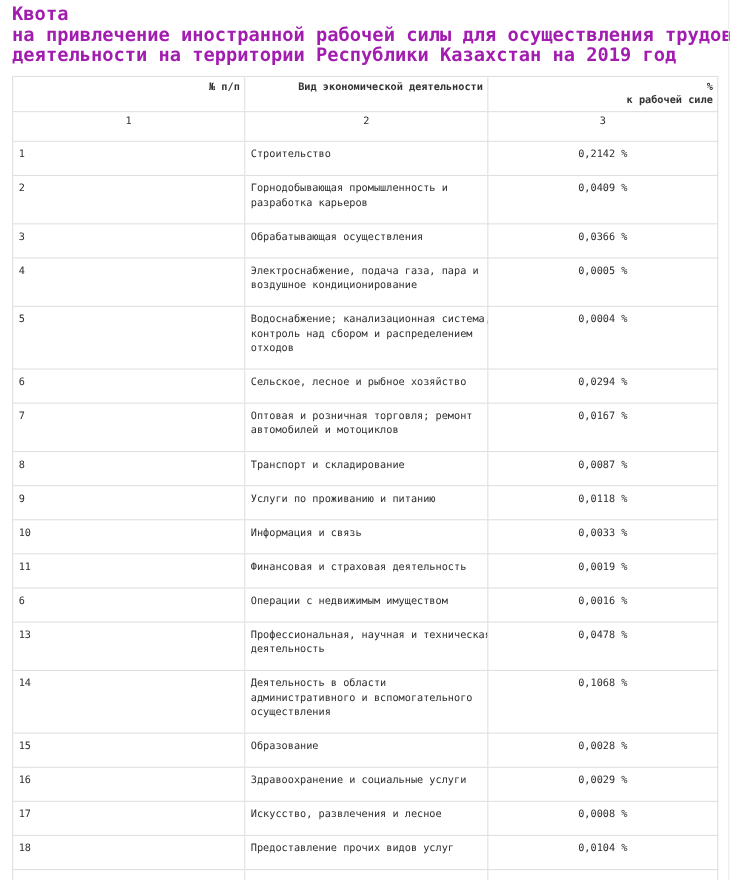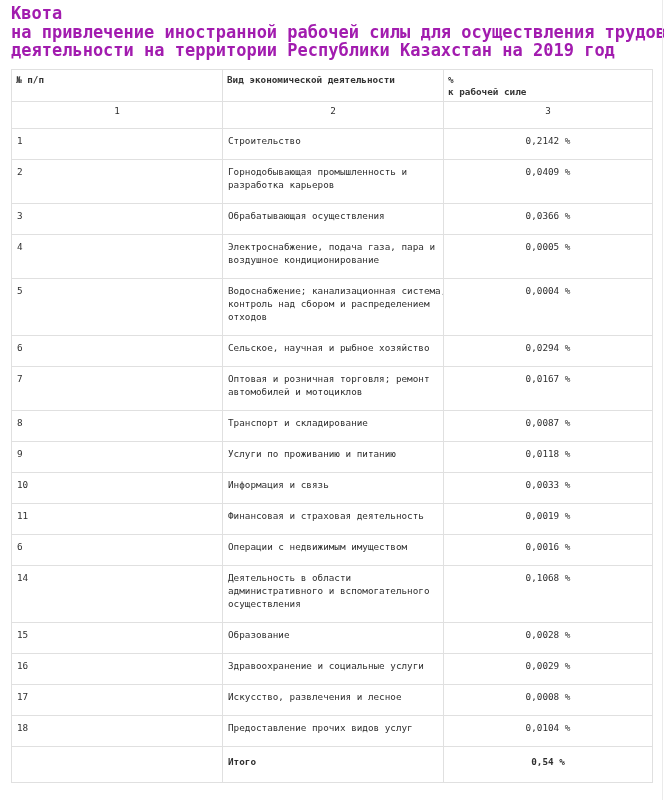--- a/index.html
+++ b/index.html
@@ -36,21 +36,21 @@
   col.c3 { width: 209px; }
   th, td {
     border: 1px solid #e0e0e0;
     vertical-align: top;
     font-size: 9.3px;
     line-height: 13px;
     overflow: hidden;
   }
   thead th {
     font-weight: bold;
-    text-align: left;
+    text-align: right;
     padding: 4px 4px 3px 4px;
     line-height: 12px;
     white-space: pre;
     color: #333333;
   }
   tr.colnum-row td {
     text-align: center;
     padding: 2px 4px 11px 4px;
     font-weight: normal;
   }
@@ -141,21 +141,21 @@
   <tr>
     <td class="num">5</td>
     <td class="act">Водоснабжение; канализационная система,
 контроль над сбором и распределением
 отходов</td>
     <td class="val">0,0004 %</td>
   </tr>
 
   <tr>
     <td class="num">6</td>
-    <td class="act">Сельское, научная и рыбное хозяйство</td>
+    <td class="act">Сельское, лесное и рыбное хозяйство</td>
     <td class="val">0,0294 %</td>
   </tr>
 
   <tr>
     <td class="num">7</td>
     <td class="act">Оптовая и розничная торговля; ремонт
 автомобилей и мотоциклов</td>
     <td class="val">0,0167 %</td>
   </tr>
 
@@ -182,20 +182,26 @@
     <td class="act">Финансовая и страховая деятельность</td>
     <td class="val">0,0019 %</td>
   </tr>
 
   <tr>
     <td class="num">6</td>
     <td class="act">Операции с недвижимым имуществом</td>
     <td class="val">0,0016 %</td>
   </tr>
 
+  <tr>
+    <td class="num">13</td>
+    <td class="act">Профессиональная, научная и техническая
+деятельность</td>
+    <td class="val">0,0478 %</td>
+  </tr>
 
   <tr>
     <td class="num">14</td>
     <td class="act">Деятельность в области
 административного и вспомогательного
 осуществления</td>
     <td class="val">0,1068 %</td>
   </tr>
 
   <tr>

